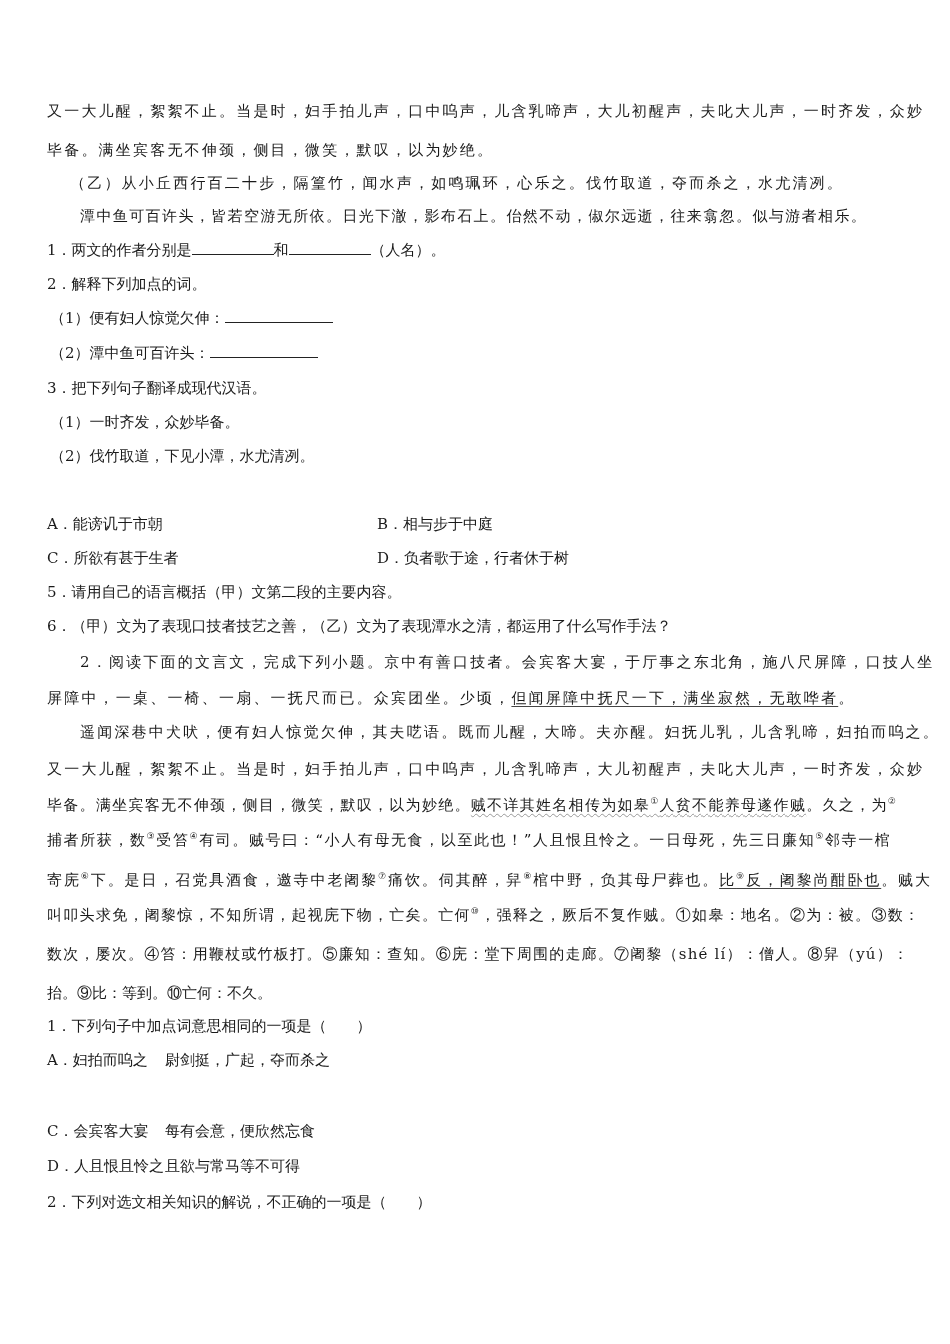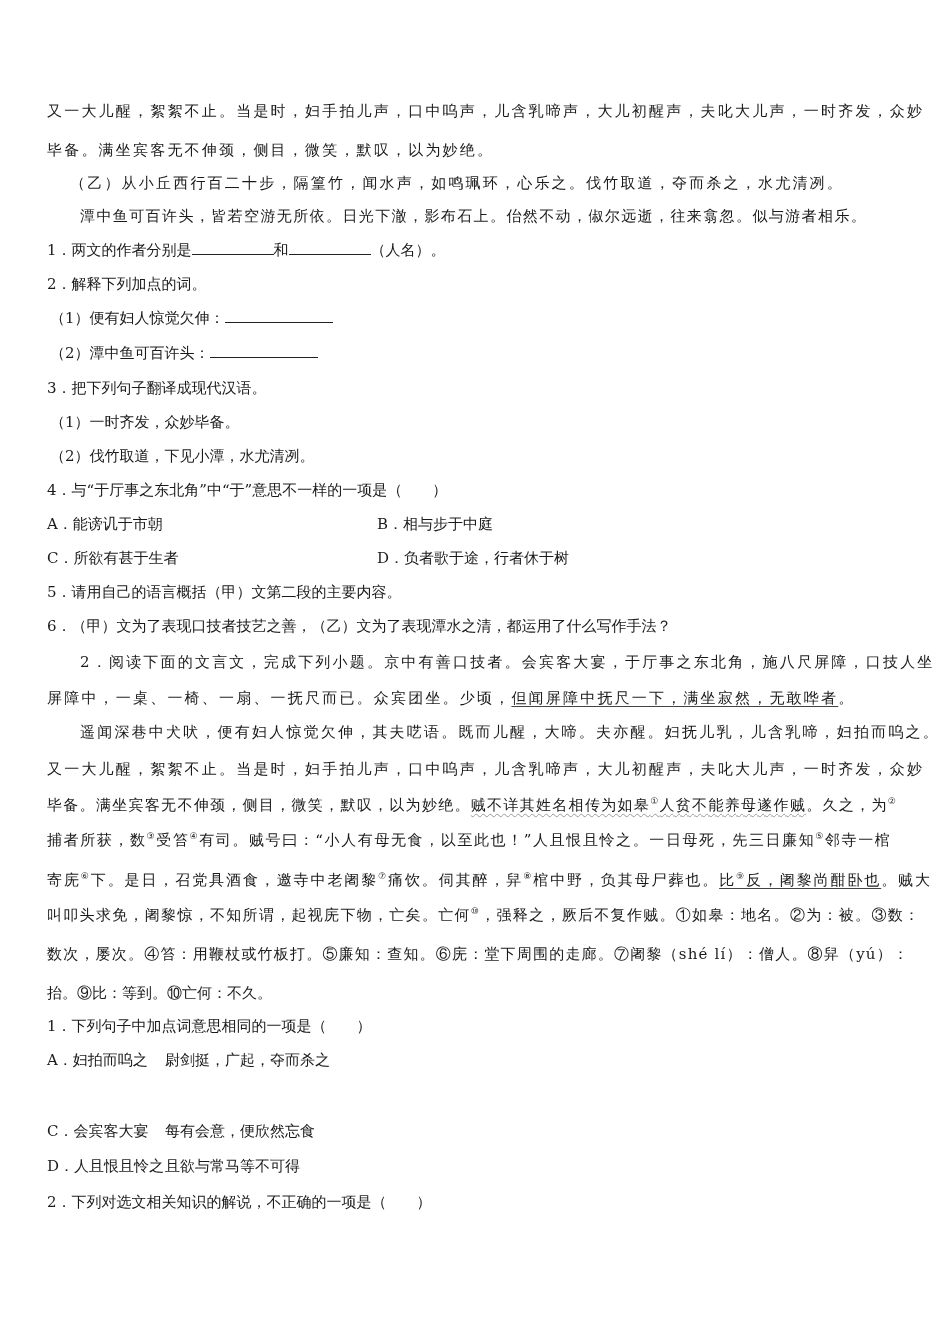--- a/index.html
+++ b/index.html
@@ -33,21 +33,20 @@
   <div class="line" style="top:274px">2．解释下列加点的词。</div>
   <div class="line sub" style="top:308px">
     <span>（1）便有妇人惊觉欠伸：</span><span class="blank" style="width:108px"></span>
   </div>
   <div class="line sub" style="top:343px">
     <span>（2）潭中鱼可百许头：</span><span class="blank" style="width:108px"></span>
   </div>
   <div class="line" style="top:378px">3．把下列句子翻译成现代汉语。</div>
   <div class="line sub" style="top:412px">（1）一时齐发，众妙毕备。</div>
   <div class="line sub" style="top:446px">（2）伐竹取道，下见小潭，水尤清冽。</div>
-  <div class="line" style="top:480px">4．与“于厅事之东北角”中“于”意思不一样的一项是（　　）</div>
   <div class="line" style="top:514px">A．能谤讥于市朝</div>
   <div class="line colB" style="top:514px">B．相与步于中庭</div>
   <div class="line" style="top:548px">C．所欲有甚于生者</div>
   <div class="line colB" style="top:548px">D．负者歌于途，行者休于树</div>
   <div class="line" style="top:582px">5．请用自己的语言概括（甲）文第二段的主要内容。</div>
   <div class="line" style="top:616px">6．（甲）文为了表现口技者技艺之善，（乙）文为了表现潭水之清，都运用了什么写作手法？</div>
 
   <div class="line ind spaced" style="top:652px">2．阅读下面的文言文，完成下列小题。京中有善口技者。会宾客大宴，于厅事之东北角，施八尺屏障，口技人坐</div>
   <div class="line ind spaced" style="top:722px">遥闻深巷中犬吠，便有妇人惊觉欠伸，其夫呓语。既而儿醒，大啼。夫亦醒。妇抚儿乳，儿含乳啼，妇拍而呜之。</div>
   <div class="line spaced" style="top:688px">

